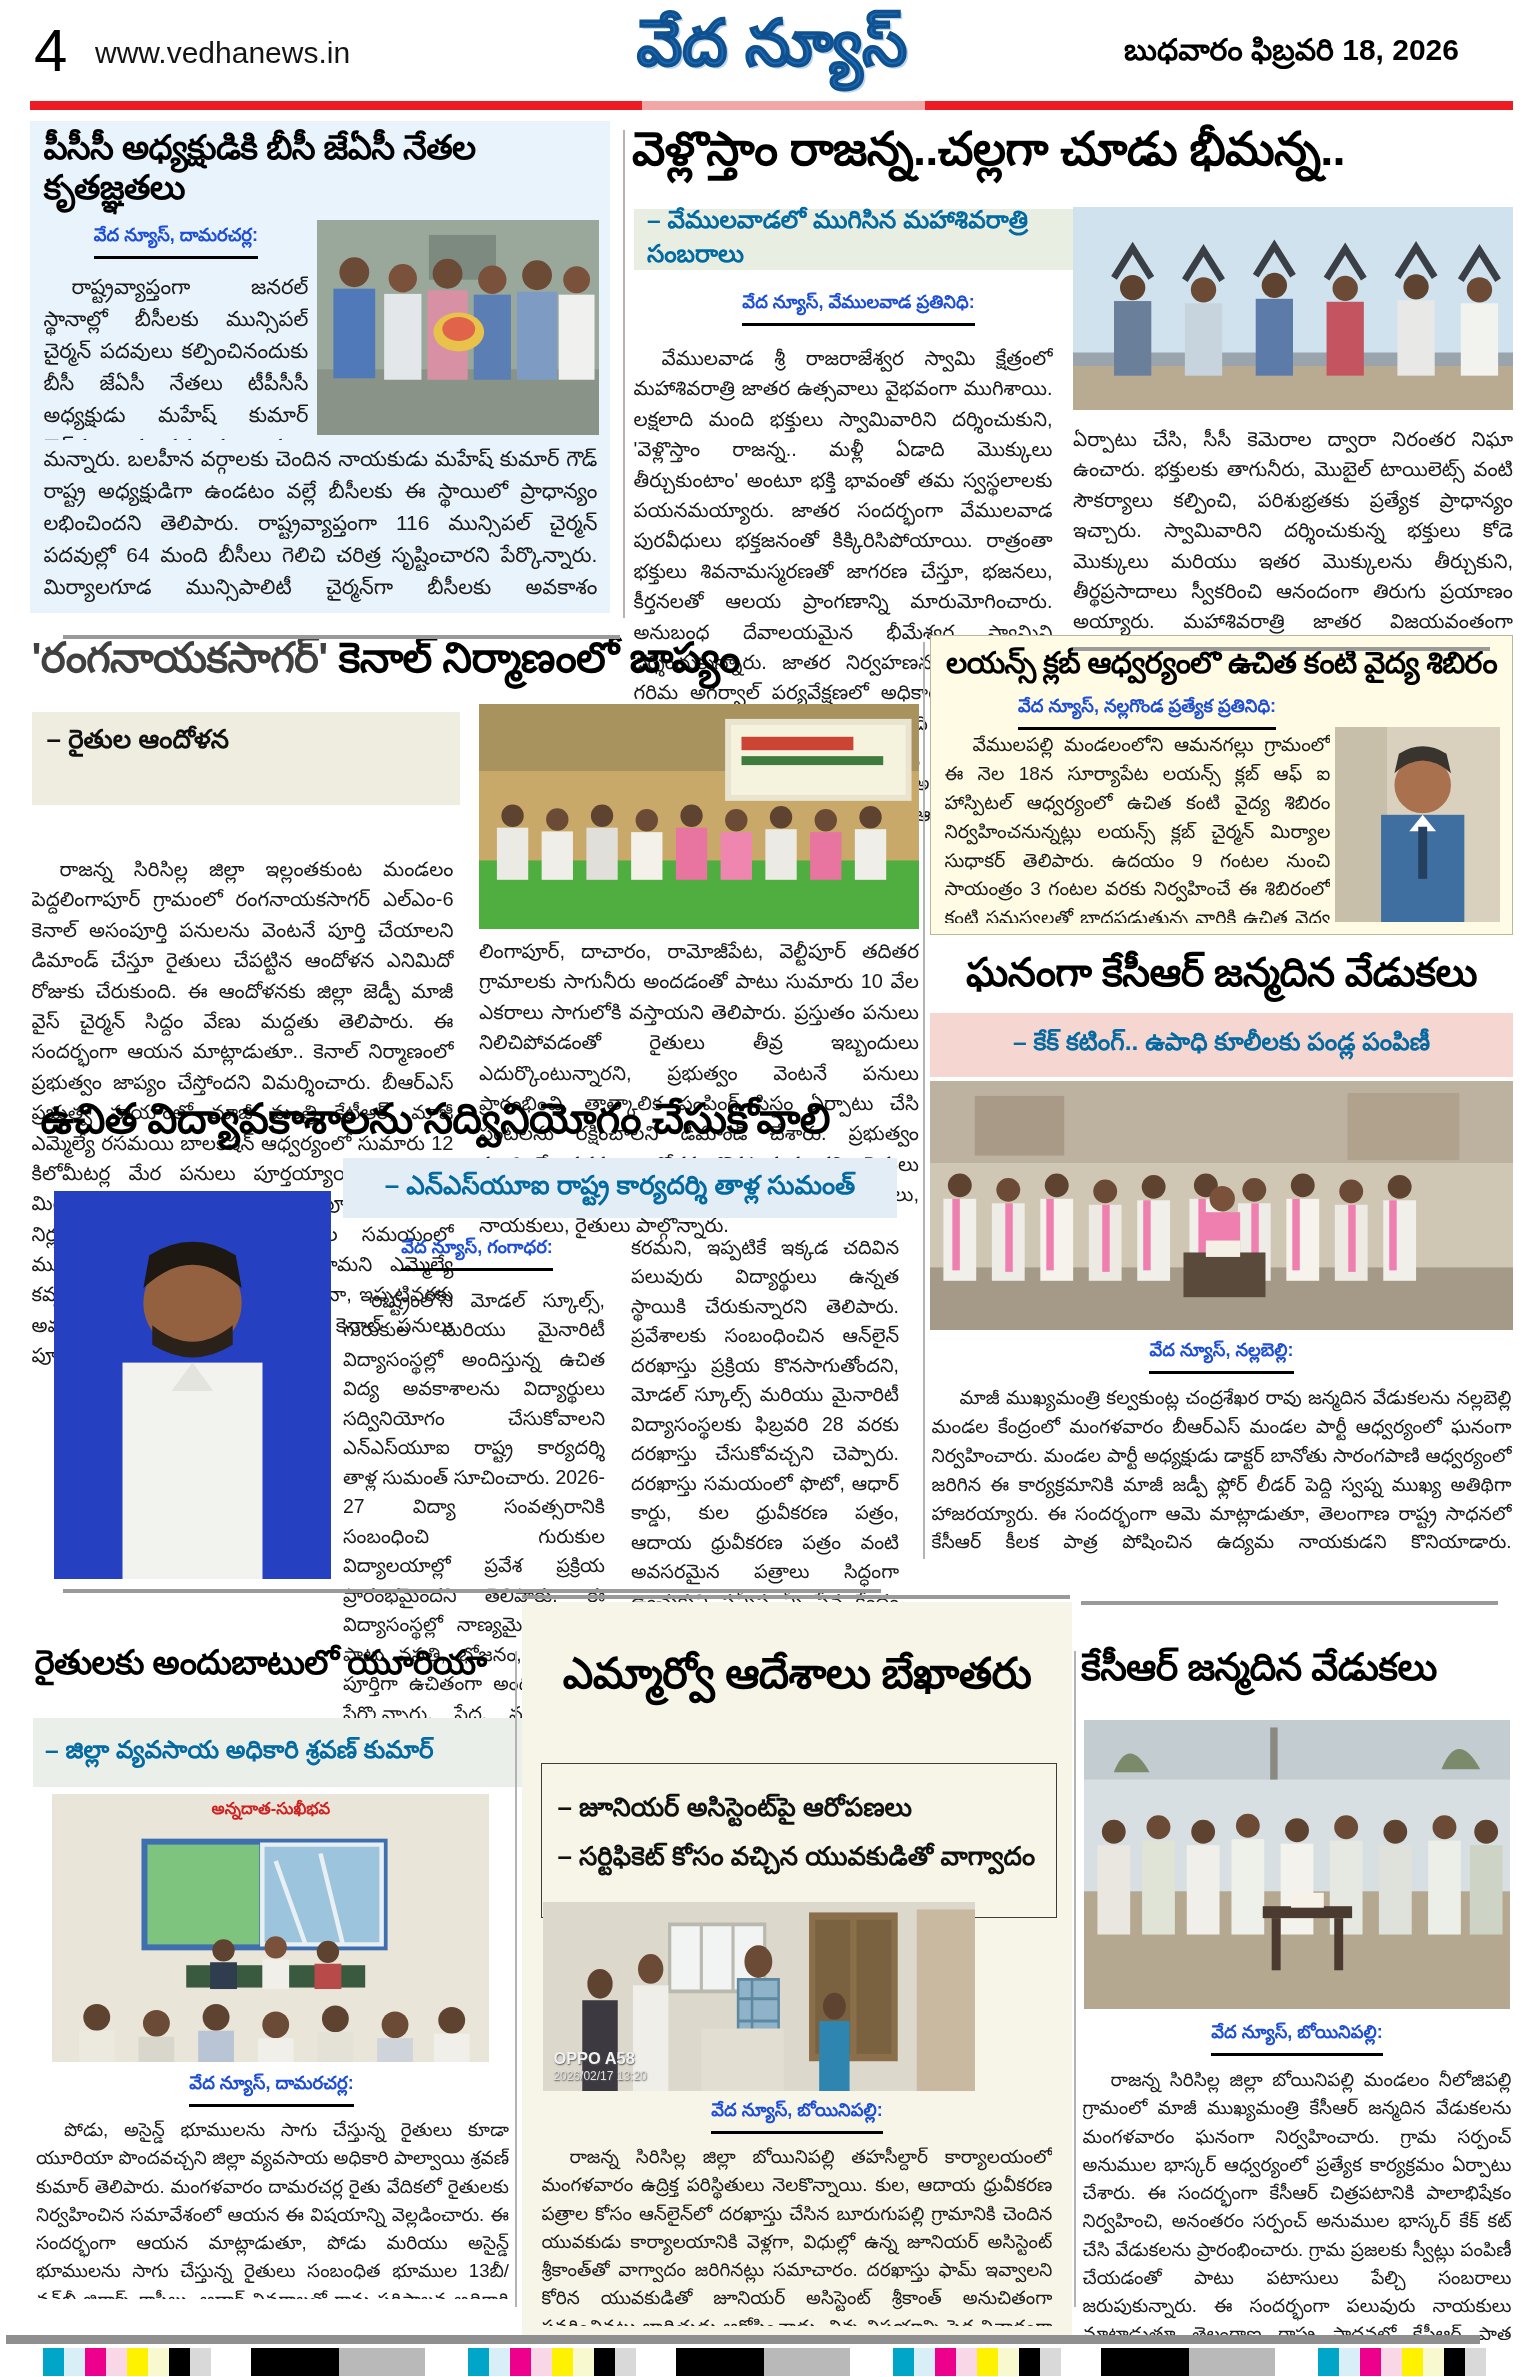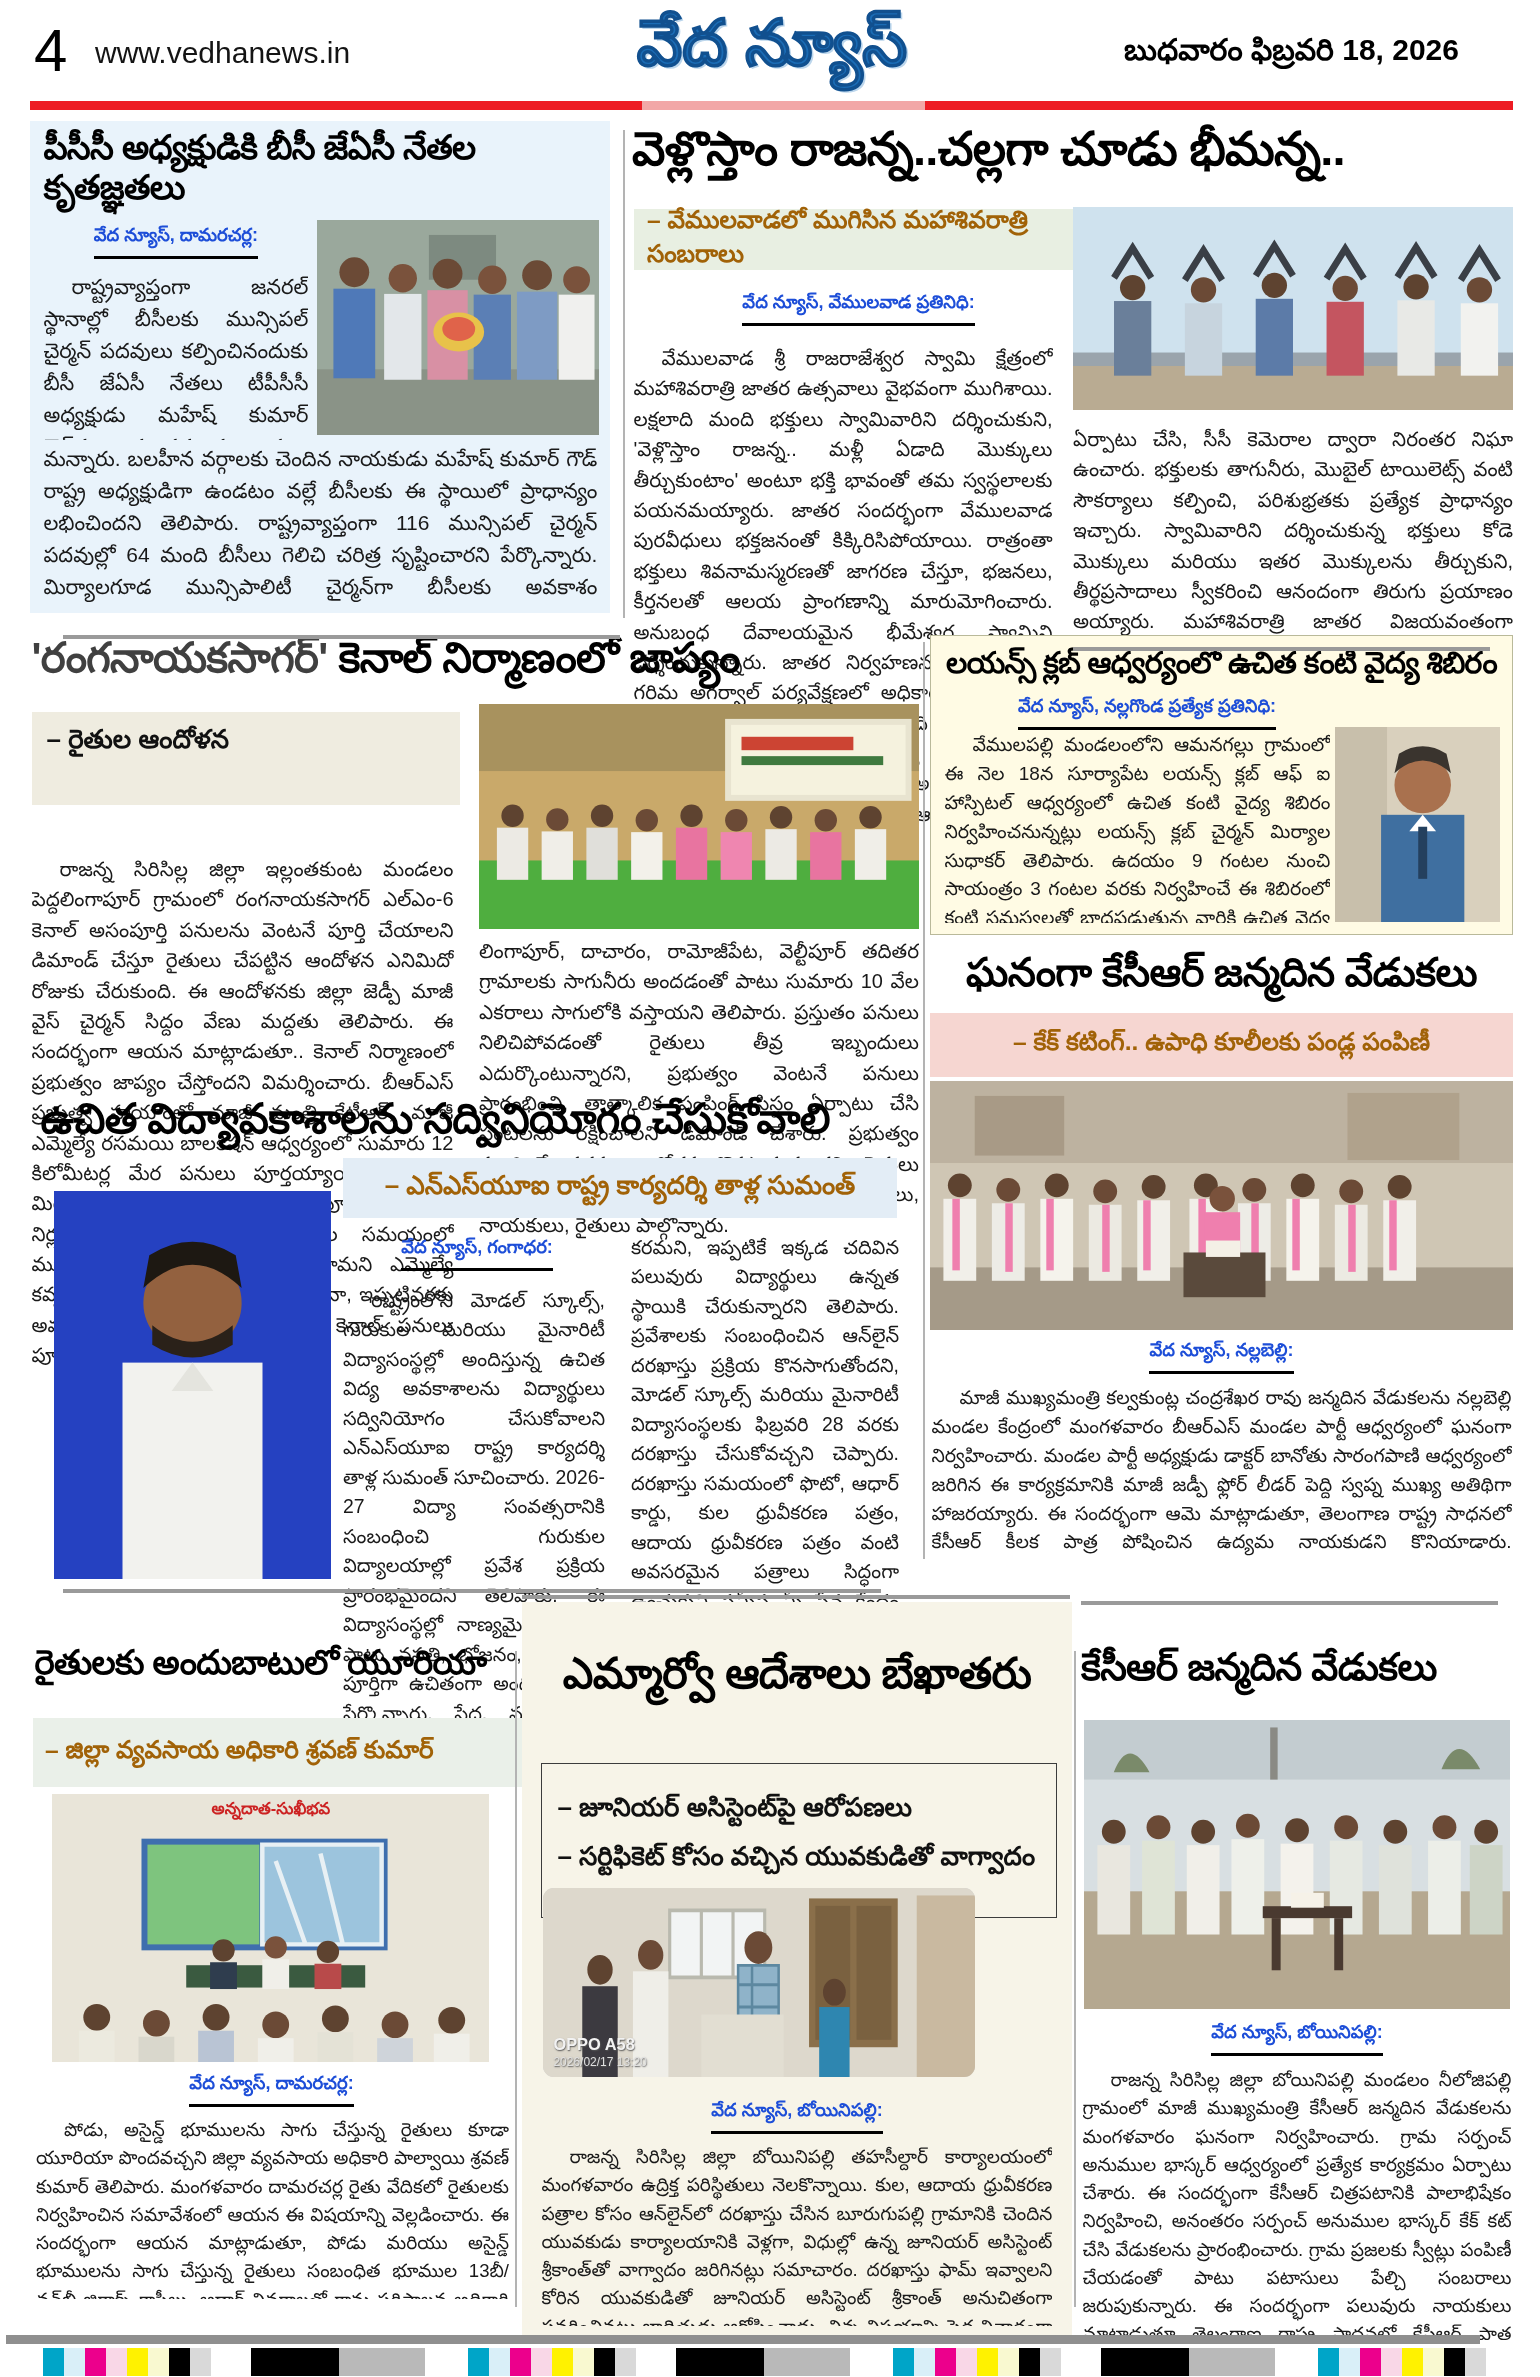--- a/index.html
+++ b/index.html
@@ -14,21 +14,21 @@
   .red-rule{position:absolute;left:30px;top:101px;width:1483px;height:9px;background:#ed1c24;z-index:1;}
   .red-rule-soft{position:absolute;left:642px;top:101px;width:283px;height:9px;background:#f2a7a7;z-index:2;}
   
   .hl{font-weight:900;color:#000;line-height:1.18;letter-spacing:-0.7px;}
   .byline{text-align:center;font-weight:bold;font-size:18px;color:#1d4ed8;}
   .byline span{display:inline-block;border-bottom:3px solid #000;padding-bottom:6px;}
   .body{font-size:21px;line-height:1.52;text-align:justify;color:#191919;margin:0;text-indent:28px;overflow:hidden;}
   .noindent{text-indent:0;}
   .photo{overflow:hidden;background:#cfcfcf;}
   .photo svg{display:block;width:100%;height:100%;}
-  .subbox{font-weight:bold;color:#a16207;display:flex;align-items:center;}
+  .subbox{font-weight:bold;color:#0369a1;display:flex;align-items:center;}
   
   .hdiv{position:absolute;height:3.7px;background:#9a9a9a;}
   .vdiv{position:absolute;width:2.2px;background:#b3b3b3;}
   
   .a1{position:absolute;left:30px;top:121px;width:580px;height:492px;background:#e9f3fb;}
   .a1 .hl{position:absolute;left:13.4px;top:6px;width:553px;font-size:34px;}
   .a1-photo{position:absolute;left:287px;top:99px;width:282px;height:215px;}
   .a1-left{position:absolute;left:13.4px;top:104px;width:265px;height:215px;overflow:hidden;}
   .a1-left .byline{margin-bottom:12px;}
   .a1-full{position:absolute;left:13.4px;top:322px;width:554px;height:162px;}
@@ -80,21 +80,21 @@
   .a7-sub{position:absolute;left:3px;top:112px;width:474px;height:69px;background:#eaf0e9;font-size:24.6px;padding:0 12px;}
   .a7-photo{position:absolute;left:22.4px;top:188px;width:437px;height:268px;}
   .a7-byline{position:absolute;left:3px;top:467px;width:477px;}
   .a7-body{position:absolute;left:6px;top:510px;width:473px;height:183px;font-size:18.6px;}
   
   .a8{position:absolute;left:522px;top:1602px;width:550px;height:734px;background:#f7f4e8;}
   .a8 .hl{position:absolute;left:15px;top:46px;width:520px;font-size:43px;text-align:center;}
   .a8-box{position:absolute;left:19.4px;top:161px;width:484px;height:97px;border:1.5px solid #3c3c3c;background:transparent;padding:28px 15px;}
   .a8-box .b1{font-size:26px;font-weight:bold;margin-bottom:12px;}
   .a8-box .b2{font-size:26px;font-weight:bold;}
-  .a8-photo{position:absolute;left:21px;top:286px;width:432px;height:189px;border-radius:11px;}
+  .a8-photo{position:absolute;left:21px;top:300px;width:432px;height:189px;}
   .a8-byline{position:absolute;left:0;top:498px;width:550px;}
   .a8-body{position:absolute;left:19.4px;top:541px;width:511px;height:183px;font-size:18.6px;}
   
   .a9{position:absolute;left:1081px;top:1602px;width:432px;height:678px;}
   .a9 .hl{position:absolute;left:0;top:43px;width:432px;font-size:38px;}
   .a9-photo{position:absolute;left:3px;top:118px;width:426px;height:289px;}
   .a9-byline{position:absolute;left:0;top:420px;width:432px;}
   .a9-body{position:absolute;left:1.5px;top:464px;width:429px;height:274px;font-size:18.6px;}
   
   .bottom-bar{position:absolute;left:6px;top:2335px;width:1474px;height:9px;background:#8f8f8f;}

